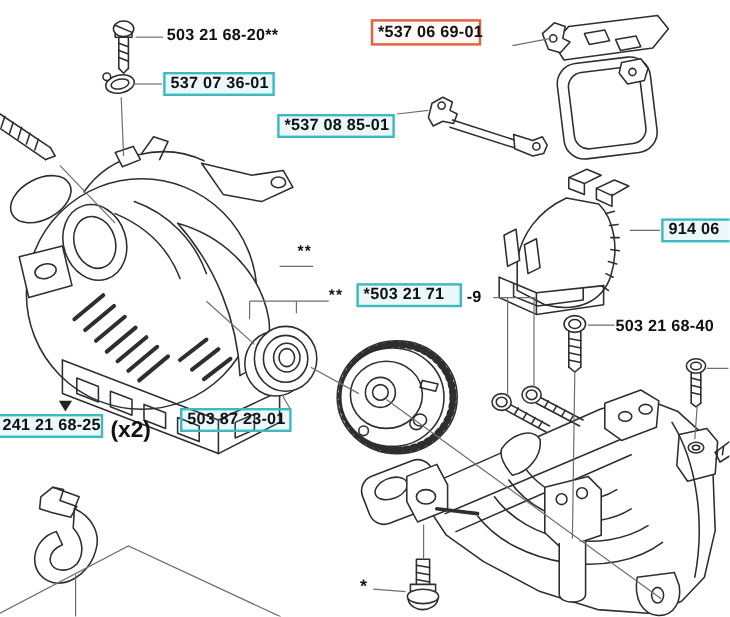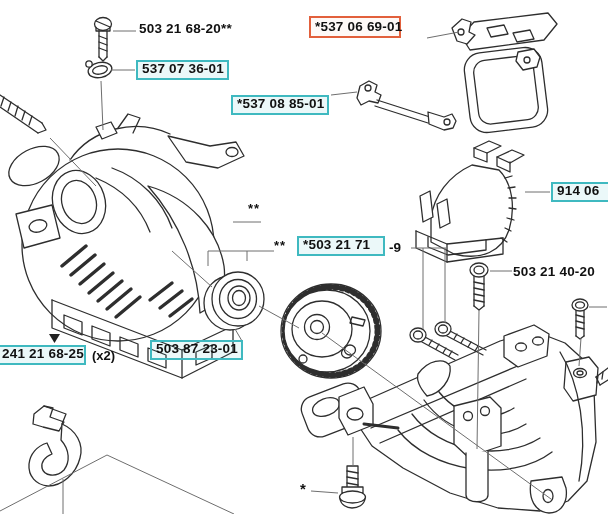--- a/index.html
+++ b/index.html
@@ -13,21 +13,21 @@
   .ticks{stroke-width:6;stroke-dasharray:1.8 4.4}
   .leader{stroke:var(--leader-line,#6e6e6e);fill:none;stroke-width:1}
   .thick{stroke-width:3}
   .lbl{position:absolute;font-size:13.5px;font-weight:700;color:var(--text,#111111);
     white-space:nowrap;line-height:1.1;letter-spacing:.2px}
   .hl{border:2px solid var(--highlight-box,#3fb9c0);background:rgba(63,185,192,.10);padding:0 3px 1px 4px;overflow:visible}
   .al{border:2px solid var(--alert-box,#e2603c);background:rgba(226,96,60,.04);padding:2px 3px 1px 4px;overflow:visible}
   .plain{padding-top:2px}
   .fn{position:absolute;font-weight:700;color:var(--text,#111111);font-size:13px;letter-spacing:1px}
   .sfx{position:absolute;font-weight:700;color:var(--text,#111111);font-size:13.5px;white-space:nowrap}
-  .sfx.big{font-size:13px}
+  .sfx.big{font-size:19px}
 </style>
 </head>
 <body>
 
 <div class="canvas">
 
 <svg class="art" width="608" height="514" viewBox="0 0 608 514">
 
   <g class="part">
     <circle cx="118" cy="245" r="96" class="w"></circle>
@@ -255,21 +255,21 @@
 
 <div class="lbl hl" style="left:136px;top:60px"><span>537 07 36-01</span></div>
 
 <div class="lbl hl" style="left:231px;top:95px"><span>*537 08 85-01</span></div>
 
 <div class="lbl hl" style="left:551px;top:182px;width:70px"><span>914 06</span></div>
 
 <div class="lbl hl" style="left:297px;top:236px;width:88px"><span>*503 21 71</span></div>
 <span class="sfx" style="left:389px;top:240px">-9</span>
 
-<div class="lbl plain" style="left:513px;top:263px">503 21 40-20</div>
+<div class="lbl plain" style="left:513px;top:263px">503 21 68-40</div>
 
 <div class="lbl hl" style="left:150px;top:340px"><span>503 87 23-01</span></div>
 
 <div class="lbl hl" style="left:-4px;top:345px;width:90px"><span>241 21 68-25</span></div>
 <span class="sfx big" style="left:92px;top:348px">(x2)</span>
 
 <span class="fn" style="left:248px;top:201px">**</span>
 <span class="fn" style="left:274px;top:238px">**</span>
 <span class="fn" style="left:300px;top:480px;font-size:15px">*</span>
 

